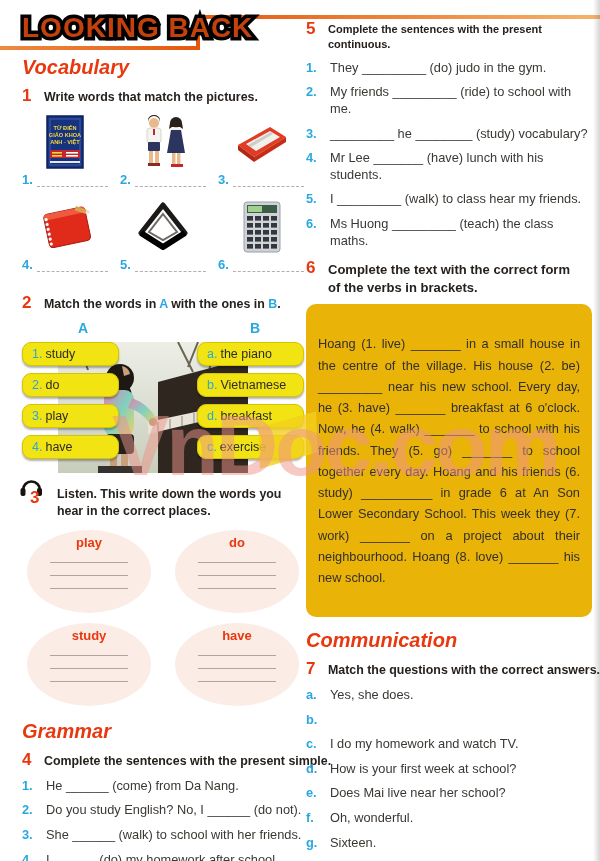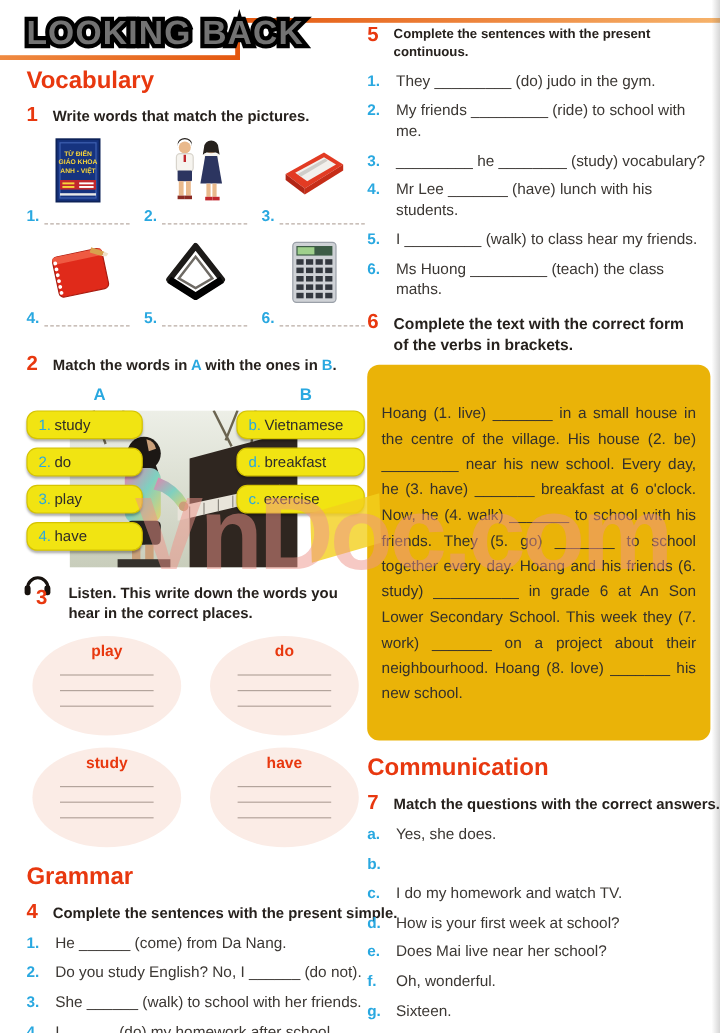--- a/index.html
+++ b/index.html
@@ -1,32 +1,32 @@
 <!DOCTYPE html>
 <html><head>
 <meta charset="utf-8">
 <style>
   html,body{margin:0;padding:0;}
   .page{position:relative;width:600px;height:861px;background:#ffffff;overflow:hidden;
         font-family:"Liberation Sans",sans-serif;color:#2e2b28;}
   
   .logo{position:absolute;left:22px;top:12px;font-size:28px;font-weight:800;letter-spacing:1px;
-        color:#737373;-webkit-text-stroke:7px #000;paint-order:stroke fill;
+        color:#c2410c;-webkit-text-stroke:7px #000;paint-order:stroke fill;
         text-shadow:0 0 1px #000;z-index:3;}
   .line-top{position:absolute;top:15px;left:196px;width:404px;height:4px;
         background:linear-gradient(to right,#e4570f,#f6b36b);z-index:1;}
   .line-vert{position:absolute;top:15px;left:196px;width:4px;height:35px;background:#e4570f;z-index:1;}
   .line-left{position:absolute;top:46px;left:0;width:200px;height:4px;
         background:linear-gradient(to right,#ef8a41,#e4570f);z-index:1;}
   .edge{position:absolute;right:0;top:0;width:7px;height:100%;
         background:linear-gradient(to left,rgba(90,90,90,.25),rgba(0,0,0,0));z-index:8;}
   
   .col-left{position:absolute;left:22px;top:56px;width:282px;z-index:2;}
   .col-right{position:absolute;left:306px;top:20px;width:286px;z-index:2;}
-  .sec-title{font-size:20px;font-weight:800;color:#e8380f;margin:0 0 8px 0;}
+  .sec-title{font-size:20px;font-weight:800;color:#e8380f;margin:0 0 8px 0;font-style:italic;}
   .exhead{display:flex;gap:9px;align-items:flex-start;margin-bottom:8px;}
   .exnum{color:#e8380f;font-weight:800;font-size:17px;line-height:1;min-width:13px;}
   .exinstr{font-weight:700;font-size:12.4px;color:#26211d;line-height:1.35;padding-top:2px;}
   .nowrap{white-space:nowrap;}
   .item{display:flex;gap:9px;font-size:12.8px;color:#3b3733;margin-bottom:8px;line-height:1.3;}
   .inum{color:#29a8e0;font-weight:700;min-width:15px;}
   
   .picgrid{display:grid;grid-template-columns:repeat(3,1fr);column-gap:12px;row-gap:2px;margin:4px 0 12px;}
   .pic{height:56px;display:flex;align-items:center;justify-content:center;}
   .piclabel{display:flex;align-items:flex-end;margin-bottom:10px;}
@@ -255,20 +255,21 @@
           <rect x="40" y="124" width="44" height="7" fill="#35312c"></rect>
         </svg>
       </div>
       <div class="pillcol pc-a">
         <div class="pill"><span class="pnum">1.</span><span>study</span></div>
         <div class="pill"><span class="pnum">2.</span><span>do</span></div>
         <div class="pill"><span class="pnum">3.</span><span>play</span></div>
         <div class="pill"><span class="pnum">4.</span><span>have</span></div>
       </div>
       <div class="pillcol pc-b">
+        <div class="pill"><span class="pnum">a.</span><span>the piano</span></div>
         <div class="pill"><span class="pnum">b.</span><span>Vietnamese</span></div>
         <div class="pill"><span class="pnum">d.</span><span>breakfast</span></div>
         <div class="pill"><span class="pnum">c.</span><span>exercise</span></div>
       </div>
     </div>
 
     <div class="exhead">
       <span class="ex3numwrap">
         <svg width="24" height="20" viewBox="0 0 24 20">
           <path d="M4,13 a8.5,8.5 0 0 1 17,0" stroke="#17120e" stroke-width="2.6" fill="none"></path>

